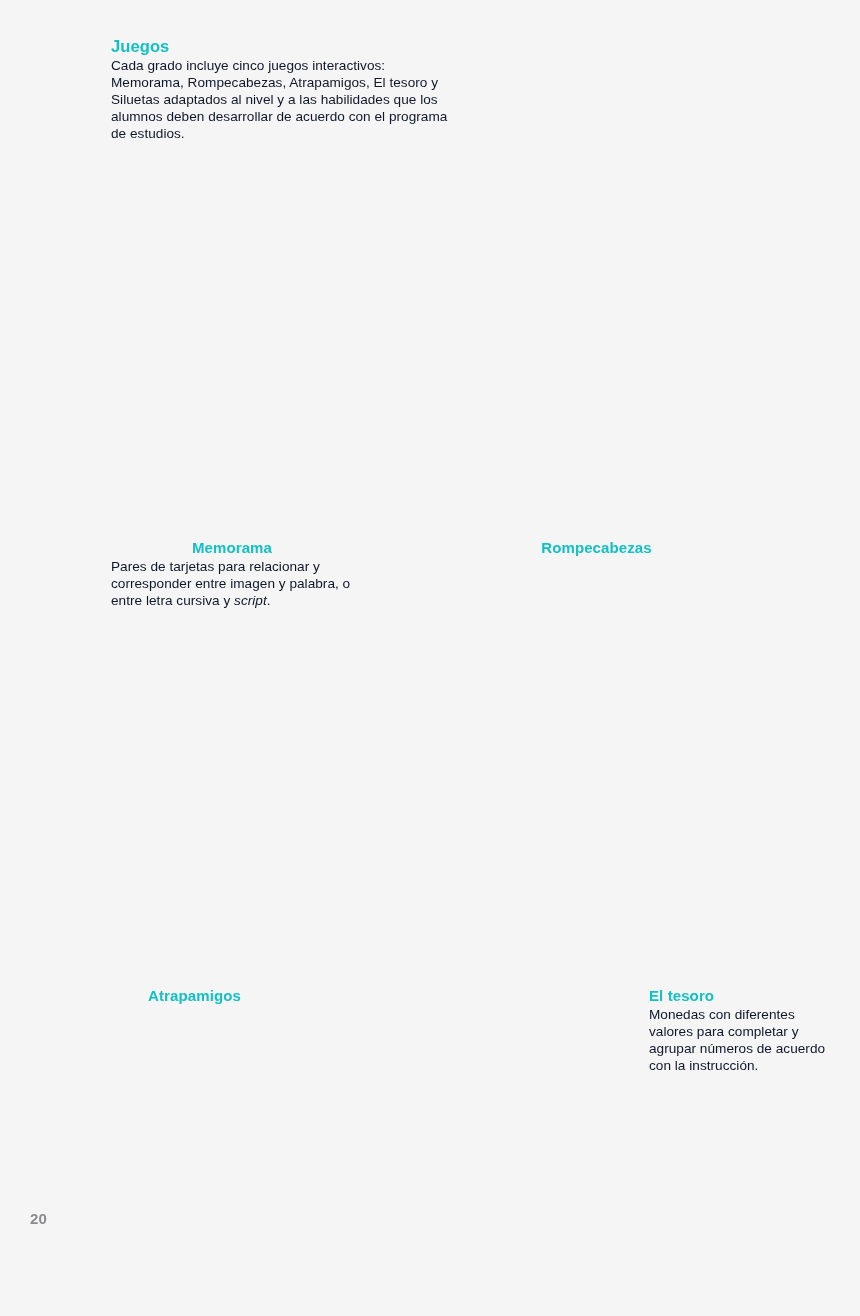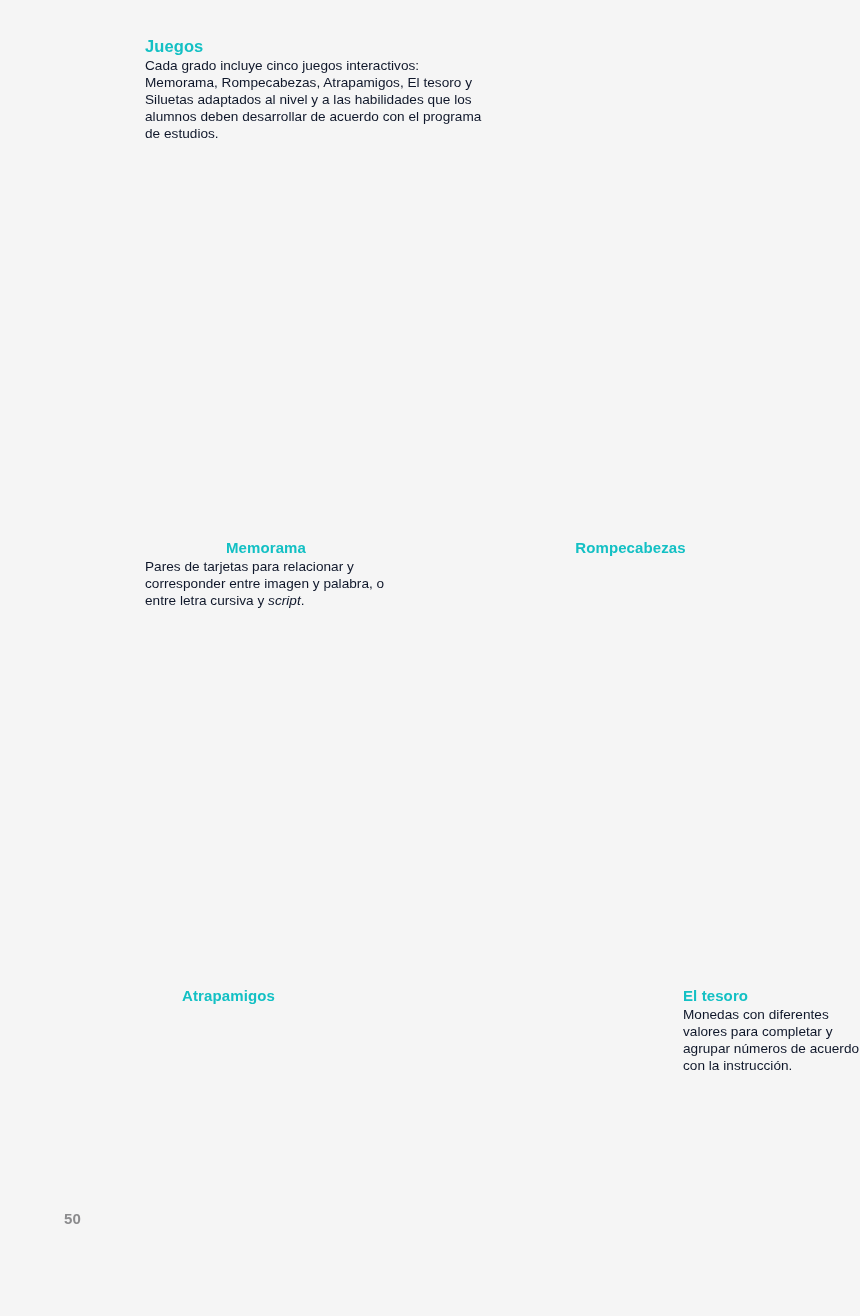--- a/index.html
+++ b/index.html
@@ -13,21 +13,20 @@
     font-family: "Liberation Sans", sans-serif;
     position: relative;
     overflow: hidden;
     -webkit-font-smoothing: antialiased;
   }
 
   .page {
     position: absolute;
     inset: 0;
     background: #f5f5f5;
-    margin-left: 34px;
   }
 
   
   .block {
     position: absolute;
   }
   .heading {
     color: #13c0c4;
     font-weight: bold;
     font-size: 15px;
@@ -138,15 +137,15 @@
 
   <div class="block" id="atrapamigos-block">
     <h3 class="heading heading-centered">Atrapamigos</h3>
   </div>
 
   <div class="block" id="eltesoro-block">
     <h3 class="heading heading-centered">El tesoro</h3>
     <p class="body-text">Monedas con diferentes valores para completar y agrupar números de acuerdo con la instrucción.</p>
   </div>
 
-  <div id="page-number">50</div>
+  <div id="page-number">20</div>
 
 </div>
 
 </body></html>

